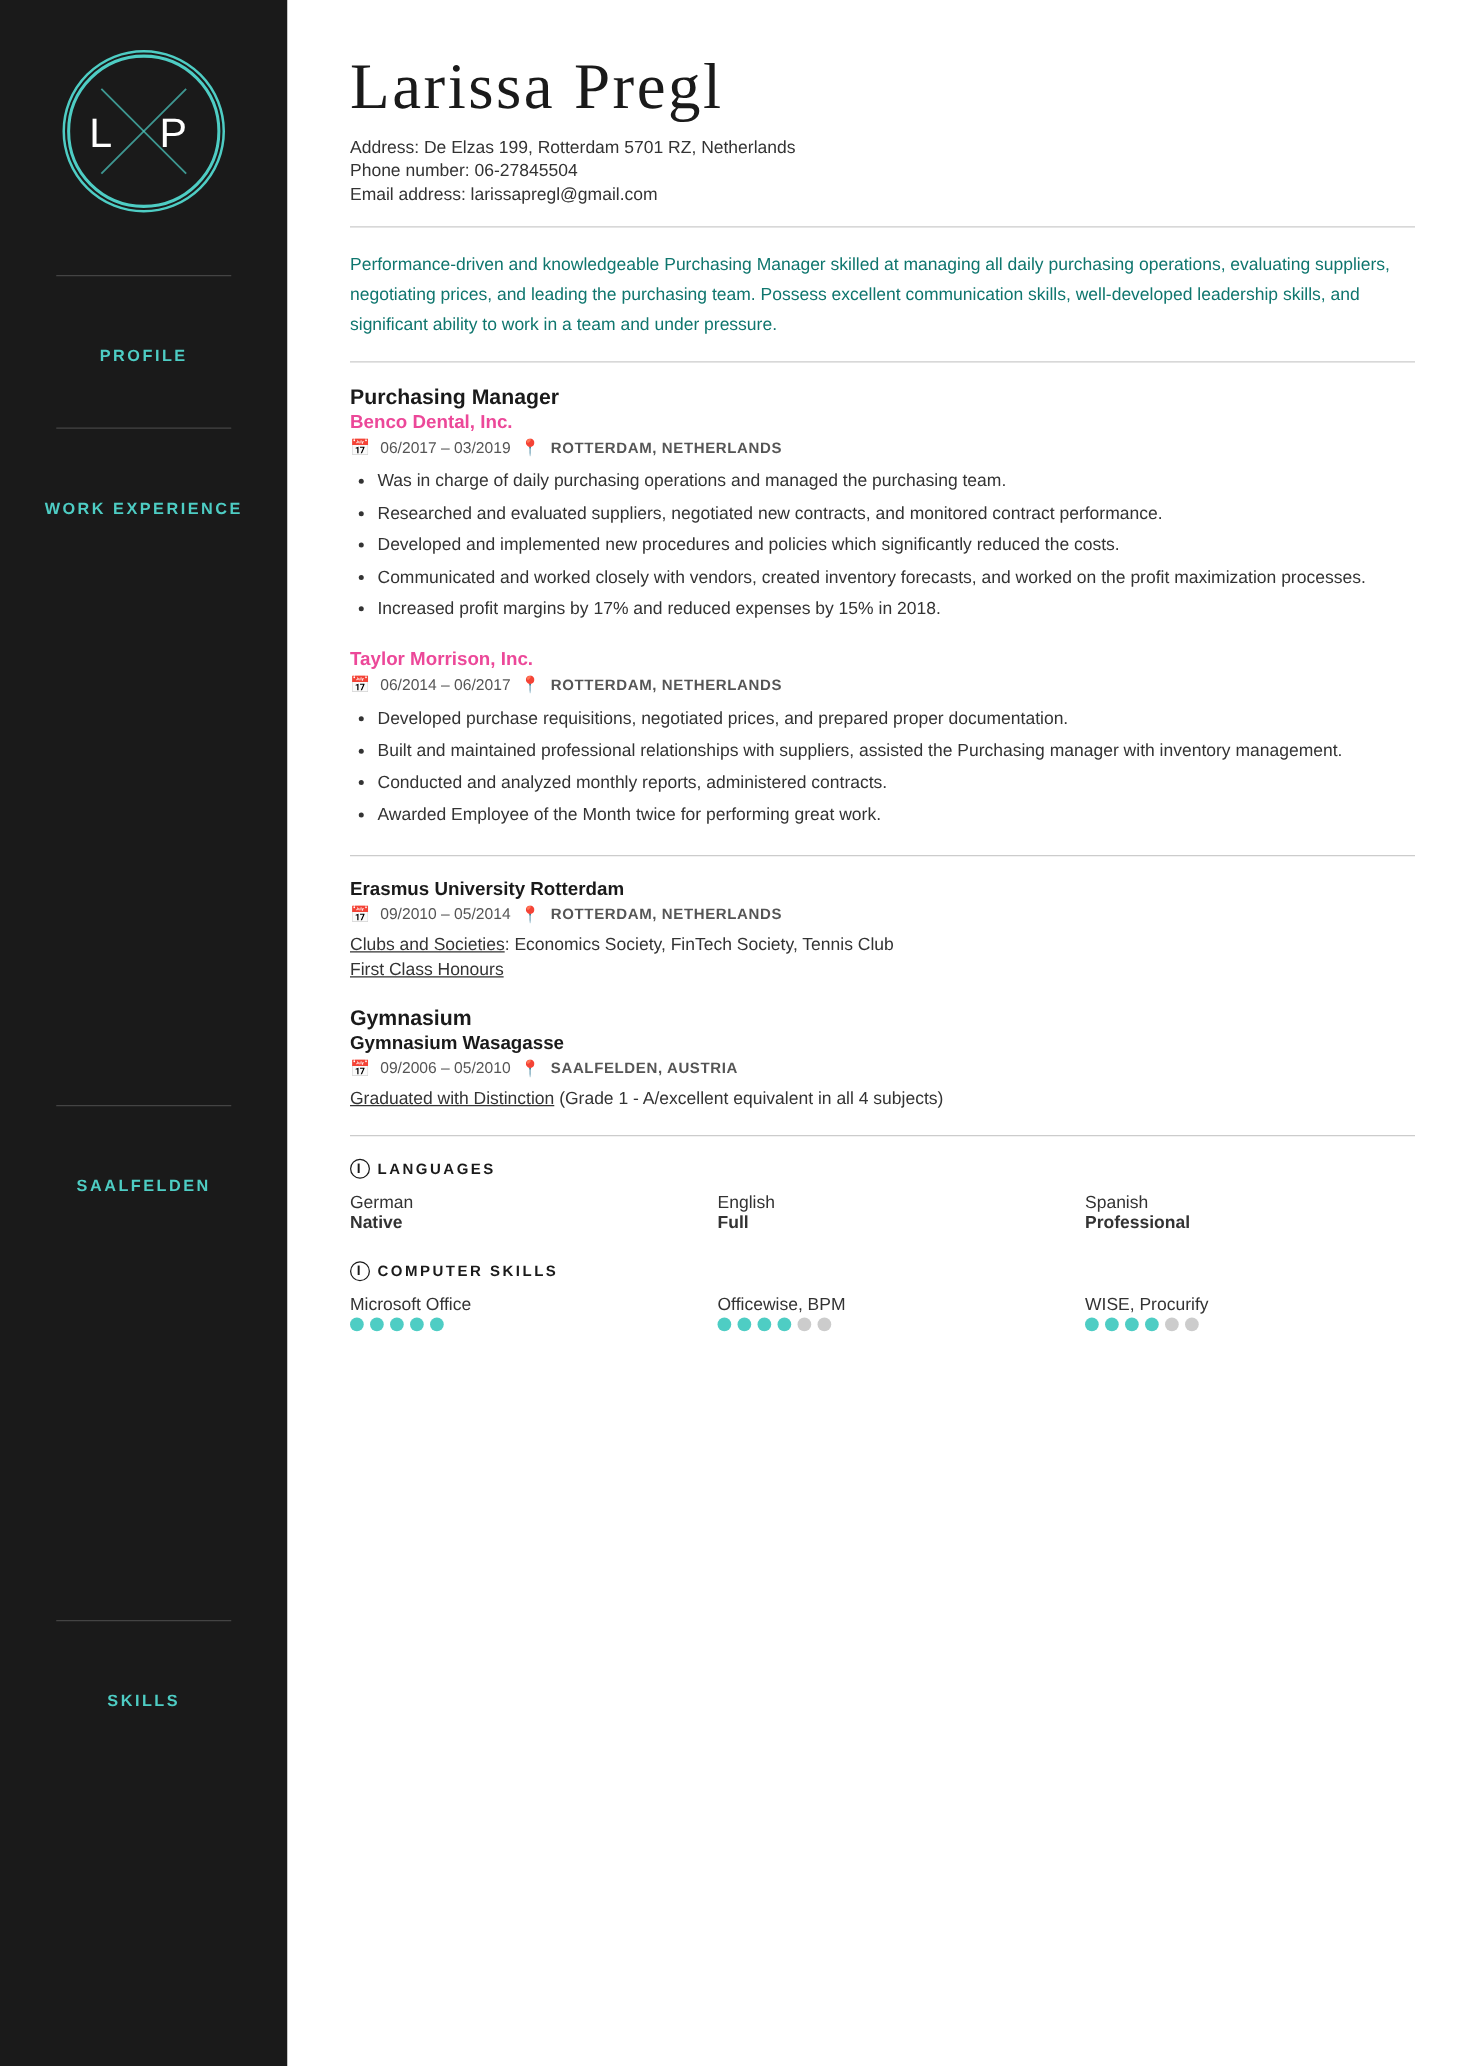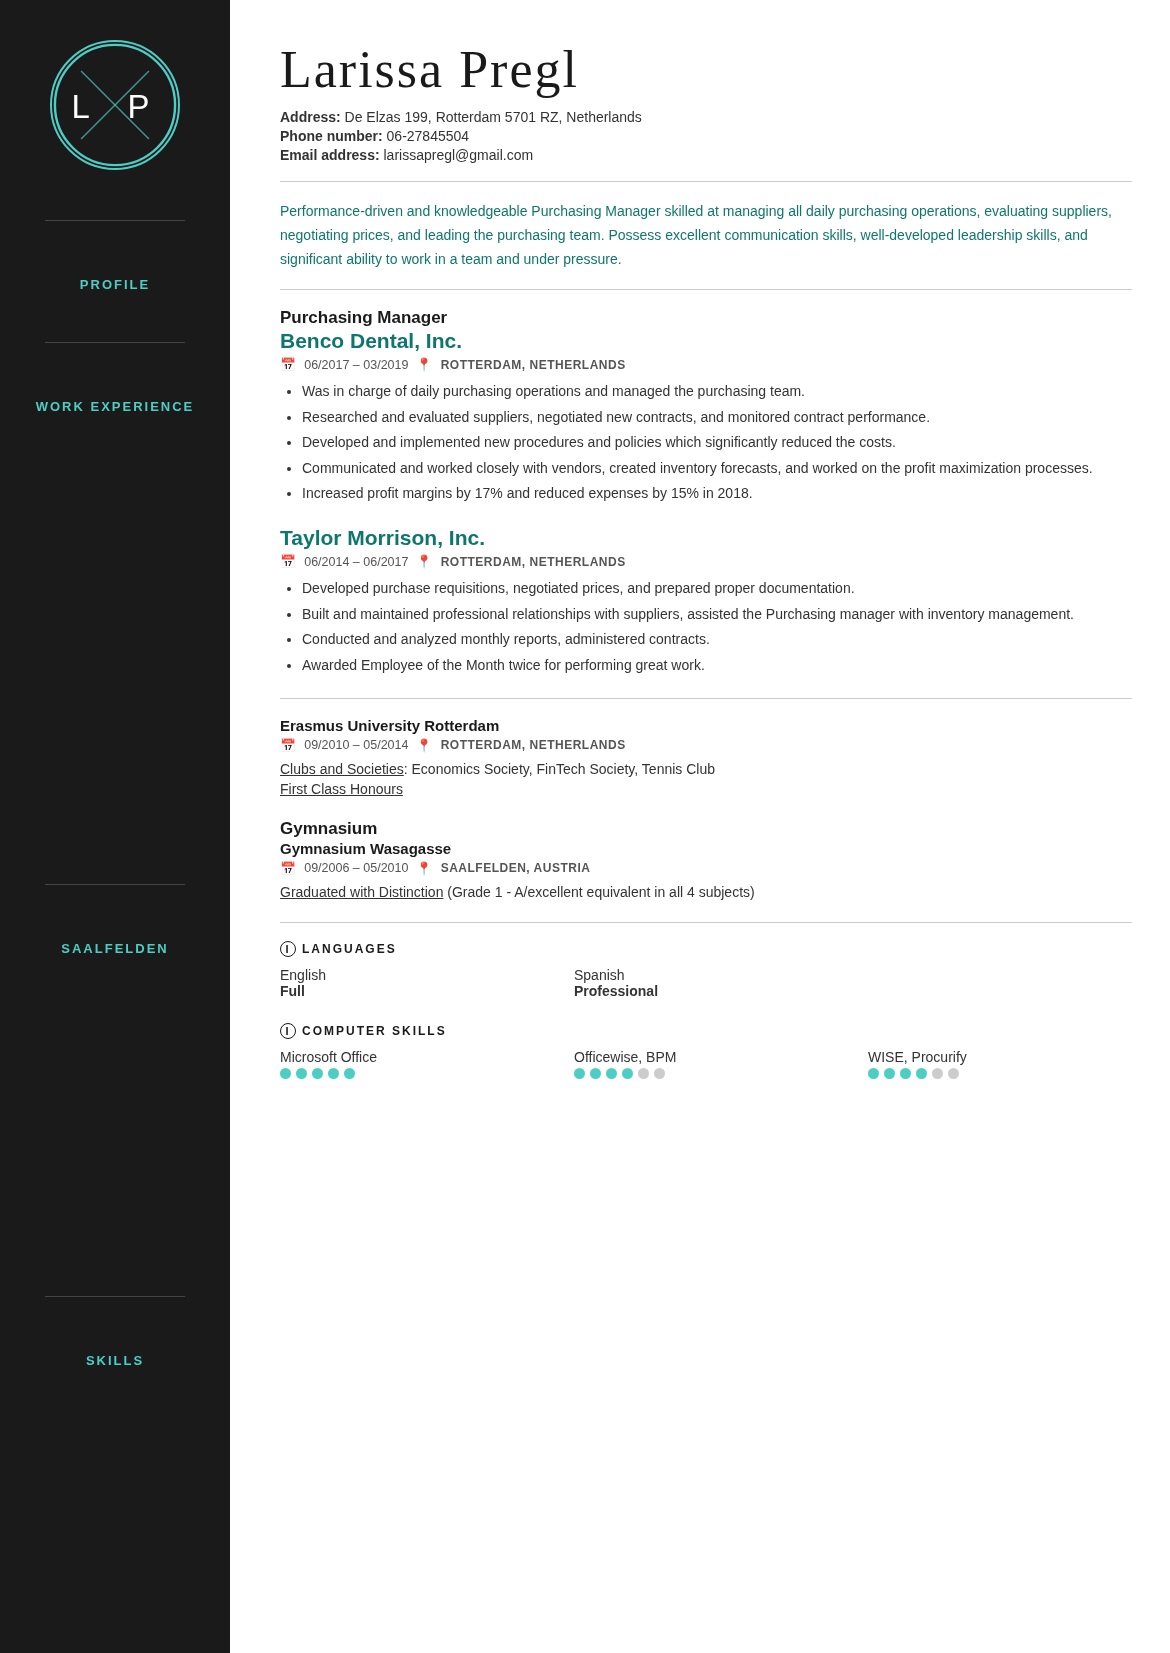--- a/index.html
+++ b/index.html
@@ -89,21 +89,21 @@
       margin-bottom: 8px;
     }
 
     .contact-row {
       font-size: 14px;
       color: #333;
       margin-bottom: 3px;
     }
 
     .contact-row strong {
-      font-weight: bold;
+      font-weight: normal;
     }
 
     
     .section-divider {
       width: 100%;
       height: 1px;
       background: #ccc;
       margin: 18px 0;
     }
 
@@ -121,23 +121,23 @@
 
     
     .job-title {
       font-size: 17px;
       font-weight: bold;
       color: #1a1a1a;
       margin-bottom: 1px;
     }
 
     .company-name {
-      font-size: 21px;
-      font-weight: bold;
-      color: #0f766e;
+      font-size: 15px;
+      font-weight: bold;
+      color: #ec4899;
       margin-bottom: 4px;
     }
 
     .job-meta {
       display: flex;
       align-items: center;
       gap: 8px;
       font-size: 12.5px;
       color: #555;
       margin-bottom: 8px;
@@ -409,20 +409,24 @@
 
   <div class="section-content">
 
     <div class="skills-section-title">
       <span class="info-icon">i</span>
       <span>LANGUAGES</span>
     </div>
 
     <div class="skills-grid" style="margin-bottom: 24px;">
       <div>
+        <div class="skill-item">German</div>
+        <div class="skill-item bold">Native</div>
+      </div>
+      <div>
         <div class="skill-item">English</div>
         <div class="skill-item bold">Full</div>
       </div>
       <div>
         <div class="skill-item">Spanish</div>
         <div class="skill-item bold">Professional</div>
       </div>
     </div>
 
     <div class="skills-section-title">

